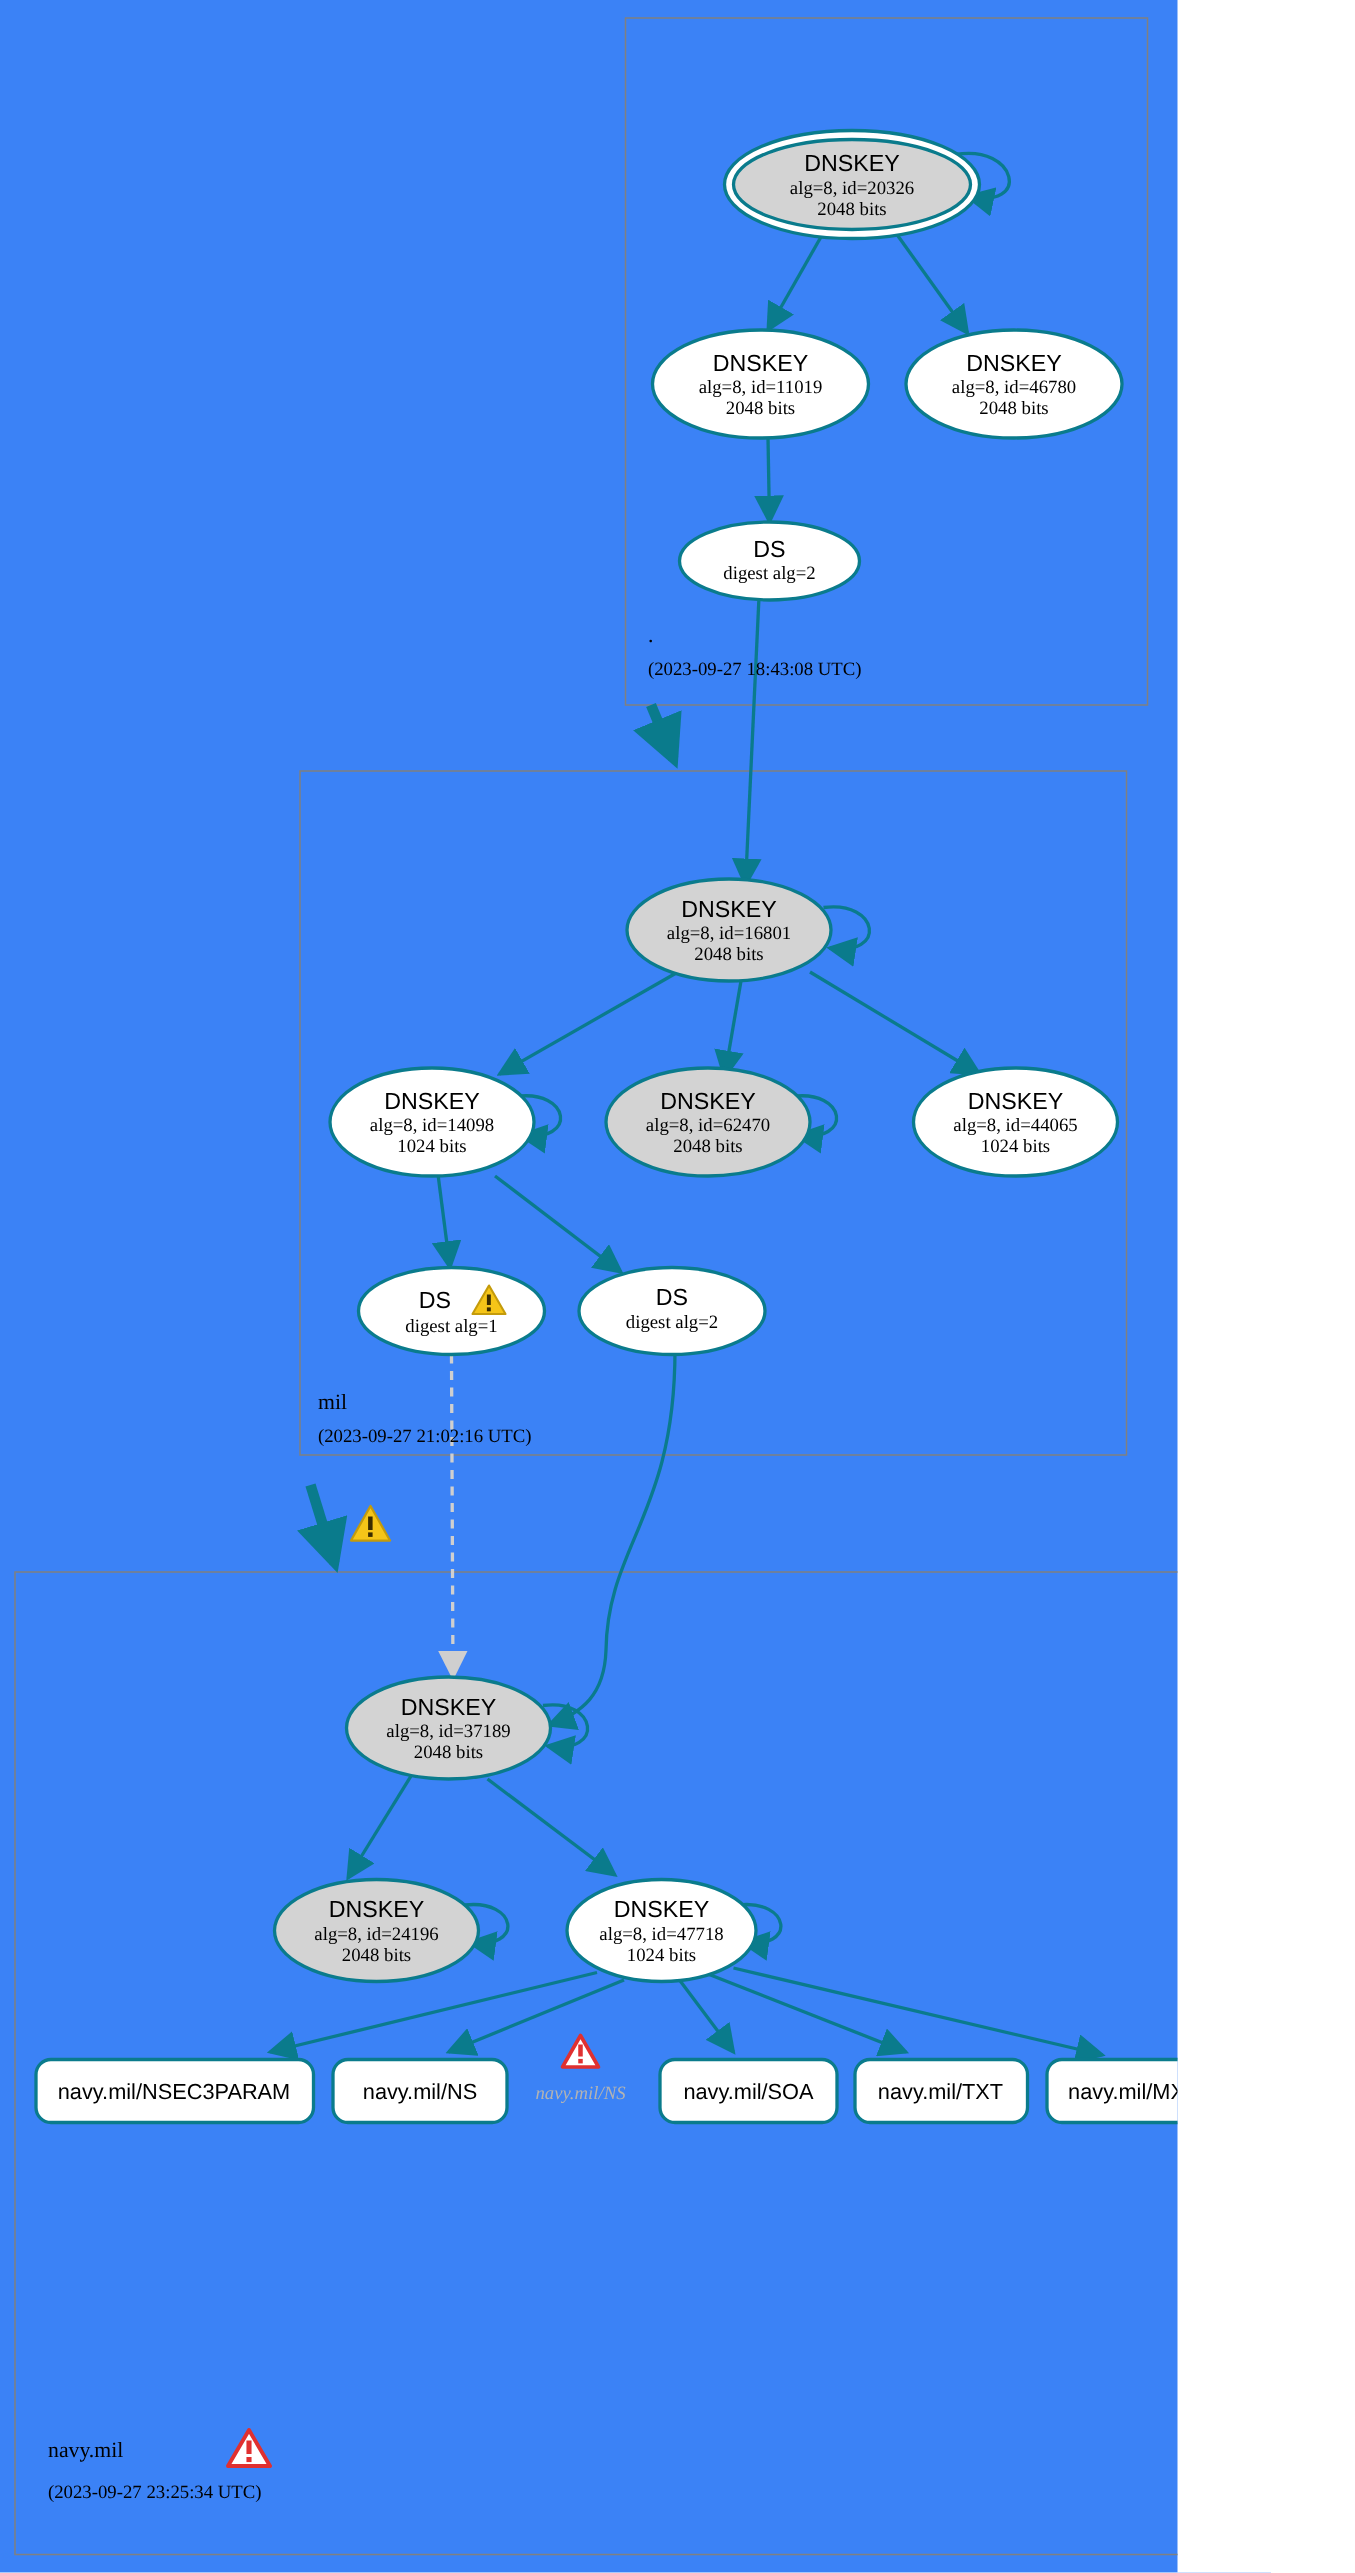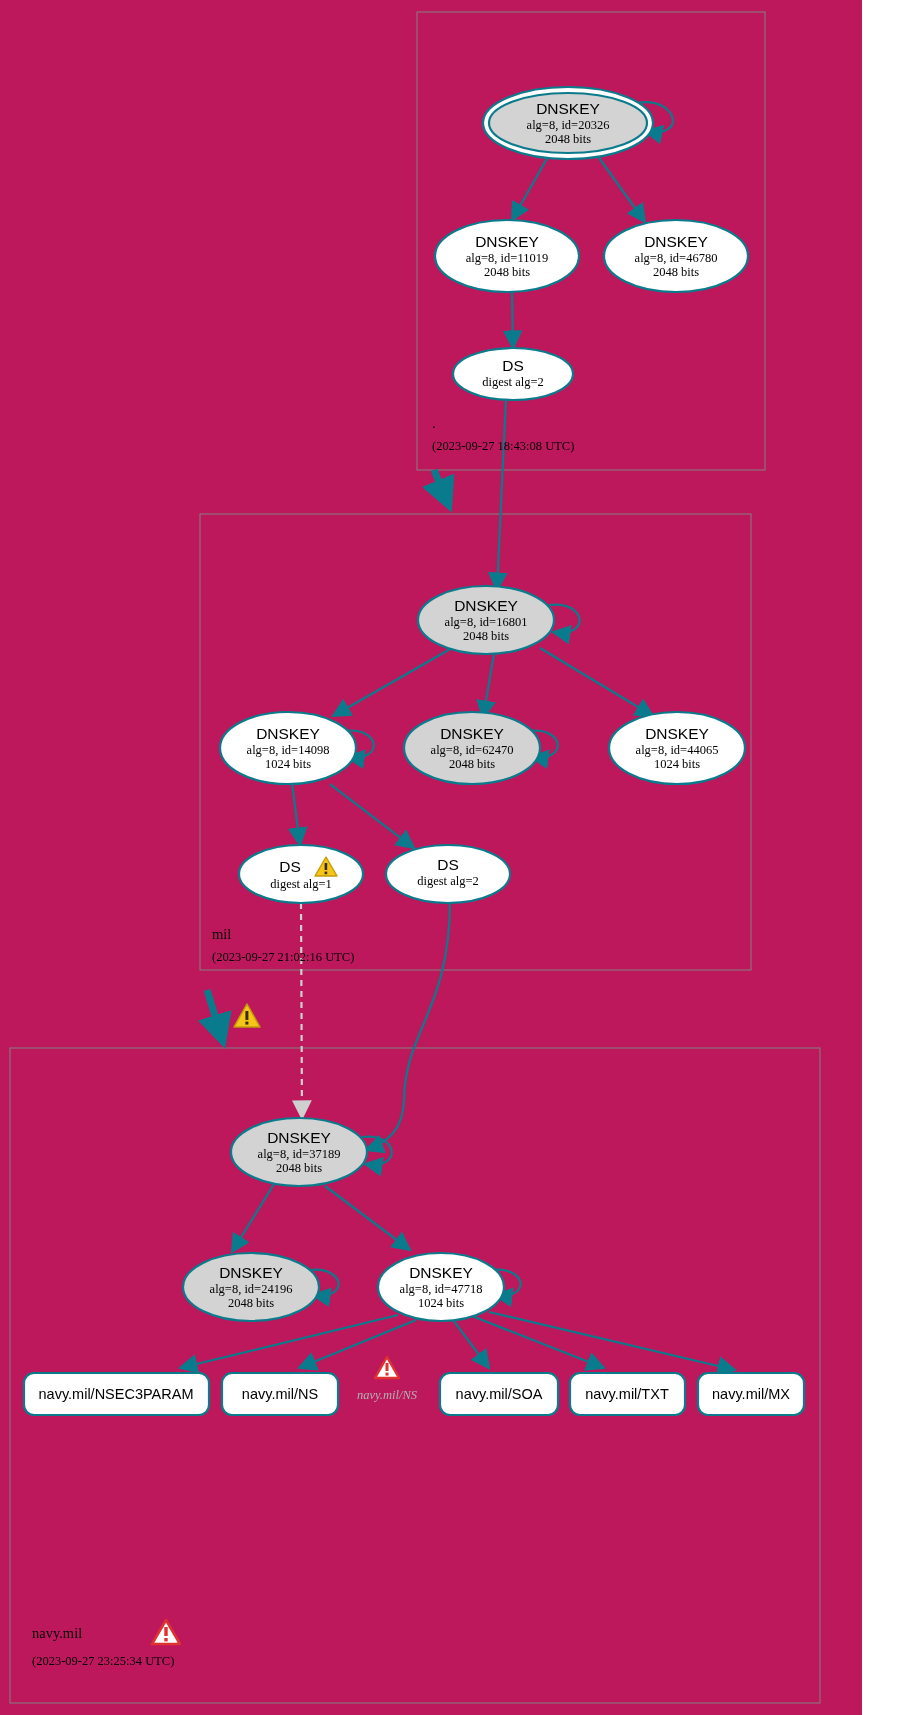--- a/index.html
+++ b/index.html
@@ -1,17 +1,17 @@
 <!DOCTYPE html>
 <html><head>
 <meta charset="utf-8">
 <style>
   html,body{margin:0;padding:0;background:#ffffff;}
   body{font-family:"Liberation Sans", sans-serif;}
-  #stage{position:relative;width:862px;height:1715px;overflow:hidden;background:#be185d;}
+  #stage{position:relative;width:785px;height:1715px;overflow:hidden;background:#3b82f6;}
   svg#graph{position:absolute;left:0;top:0;width:903px;height:1715px;}
 
   .zonebox{fill:none;stroke:#808080;stroke-width:1;}
   .edge{fill:none;stroke:#0a7b8c;stroke-width:2.2;}
   .edge-thick{fill:none;stroke:#0a7b8c;stroke-width:7;}
   .edge-dash{fill:none;stroke:#cfcfcf;stroke-width:2.2;stroke-dasharray:6 5;}
   .node-ell{stroke:#0a7b8c;stroke-width:2.2;}
   .fill-white{fill:#ffffff;}
   .fill-gray{fill:#d3d3d3;}
   .rrbox{fill:#ffffff;stroke:#0a7b8c;stroke-width:2.2;}

